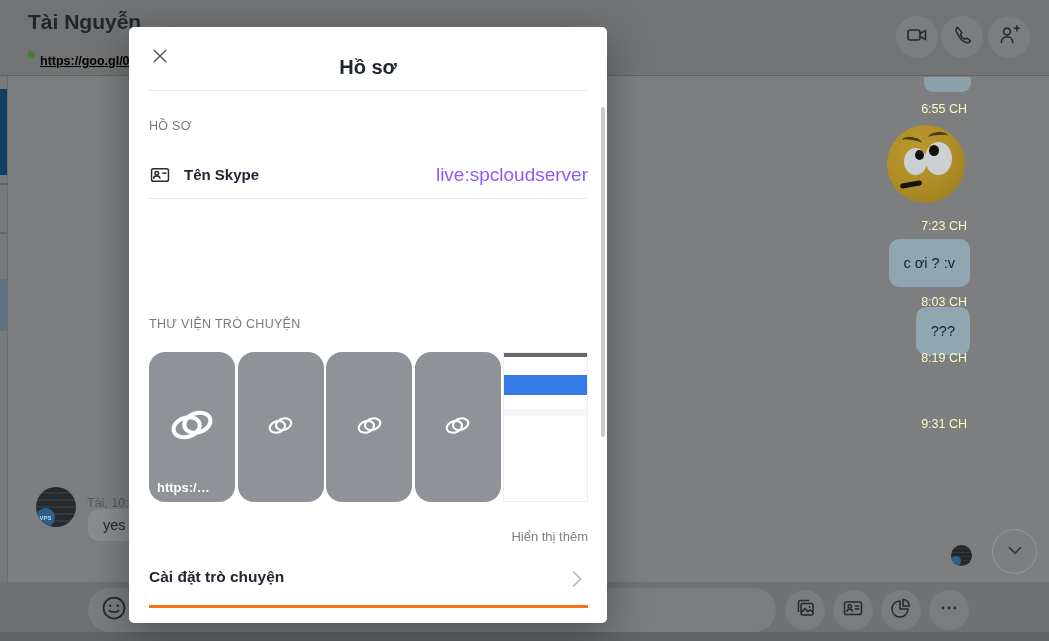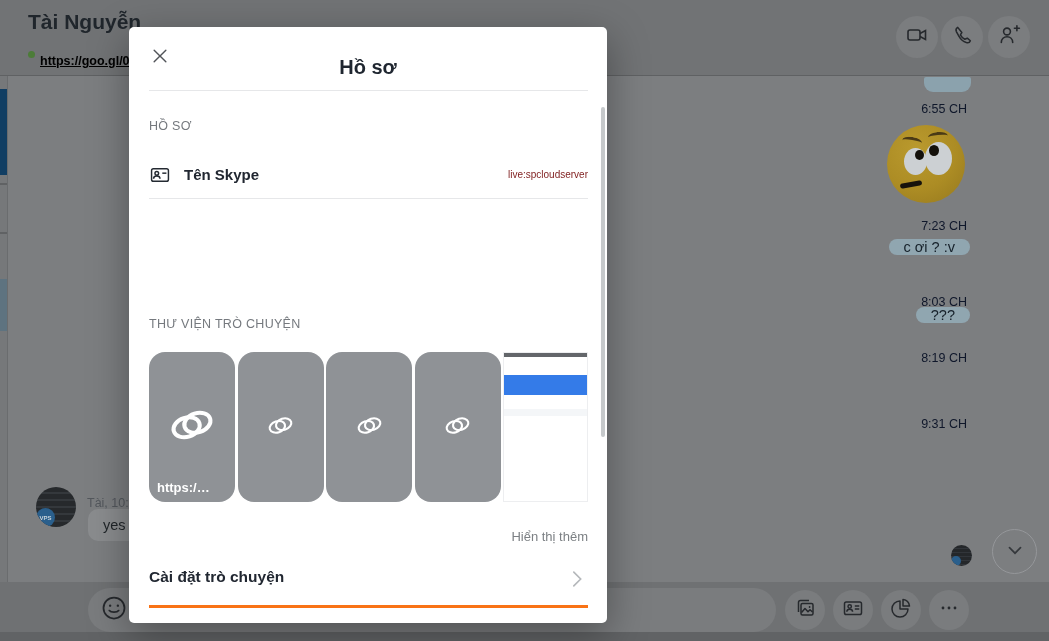--- a/index.html
+++ b/index.html
@@ -22,23 +22,23 @@
 
   
   .left-strip { position:absolute; left:0; top:76px; width:8px; height:565px; background:#76787A;
     border-right:1px solid #6A6C6E; }
   .strip-sel  { position:absolute; left:0; top:13px; width:7px; height:86px; background:#113E63; }
   .strip-line1{ position:absolute; left:0; top:107px; width:7px; height:2px; background:#606264; }
   .strip-line2{ position:absolute; left:0; top:156px; width:7px; height:2px; background:#606264; }
   .strip-teal { position:absolute; left:0; top:203px; width:7px; height:52px; background:#5E7380; }
 
   
-  .ts { position:absolute; right:82px; font-size:12.5px; color:#0f172a; }
+  .ts { position:absolute; right:82px; font-size:12.5px; color:#fef9c3; }
   .bubble { position:absolute; background:#90A6B0; color:#16212A; font-size:14.5px;
-    padding:0 15px; border-radius:10px; white-space:nowrap; }
+    padding:16px 15px; border-radius:10px; white-space:nowrap; }
   .bubble-partial { position:absolute; left:924px; top:77px; width:47px; height:15px;
     background:#8BA2AD; border-radius:2px 2px 9px 9px; }
   .bubble-in { position:absolute; background:#8A8C8E; color:#1F2428; font-size:14.5px;
     padding:8px 15px; border-radius:10px; white-space:nowrap; }
   .sender-label { position:absolute; left:87px; top:496px; font-size:12.5px; color:#53575C; white-space:nowrap; }
 
   
   .emoji { position:absolute; left:887px; top:125px; width:78px; height:78px; border-radius:50%;
     background:radial-gradient(circle at 38% 32%, #BA9A2E 0%, #AC8C24 55%, #95781E 100%); }
   .emoji .eye { position:absolute; background:#CCD0D3; border-radius:50%; }
@@ -87,21 +87,21 @@
     display:flex; align-items:center; justify-content:center; cursor:pointer; }
   .modal-title { position:absolute; left:0; top:29px; width:100%; text-align:center;
     font-size:20px; font-weight:700; color:#1F2630; }
   .m-divider { position:absolute; left:20px; right:19px; height:1px; background:#E6E7E9; }
   .m-section { position:absolute; left:20px; font-size:12.5px; color:#75797E; letter-spacing:.3px; }
   .m-row { position:absolute; left:20px; right:19px; display:flex; align-items:center;
     border-bottom:1px solid #E6E7E9; }
   .m-row .ric { width:22px; height:22px; color:#242A32; margin-right:13px; flex:none;
     display:flex; align-items:center; justify-content:center; }
   .m-label { font-size:15px; font-weight:700; color:#212731; }
-  .m-value { margin-left:auto; font-size:10px; color:#7f1d1d; }
+  .m-value { margin-left:auto; font-size:19px; color:#8b5cf6; }
   .toggle { margin-left:auto; width:44px; height:22px; border-radius:11px; background:#8A8E92;
     position:relative; flex:none; }
   .toggle-knob { position:absolute; left:3px; top:3px; width:16px; height:16px; border-radius:50%;
     background:#FFFFFF; }
   .tiles { position:absolute; left:20px; top:325px; right:19px; height:150px; display:flex; gap:2.5px; }
   .tile { width:86px; height:150px; background:#8F9296; position:relative; flex:none; color:#FFFFFF;
     display:flex; align-items:center; justify-content:center;border-radius:16px; }
   .tile-caption { position:absolute; left:8px; bottom:7px; font-size:13px; font-weight:700; color:#FFFFFF; }
   .tile-preview { flex:1; background:#FFFFFF; position:relative; border:1px solid #EDEEF0; }
   .tp-topbar { position:absolute; left:0; top:0; right:0; height:4px; background:#63666A; }

